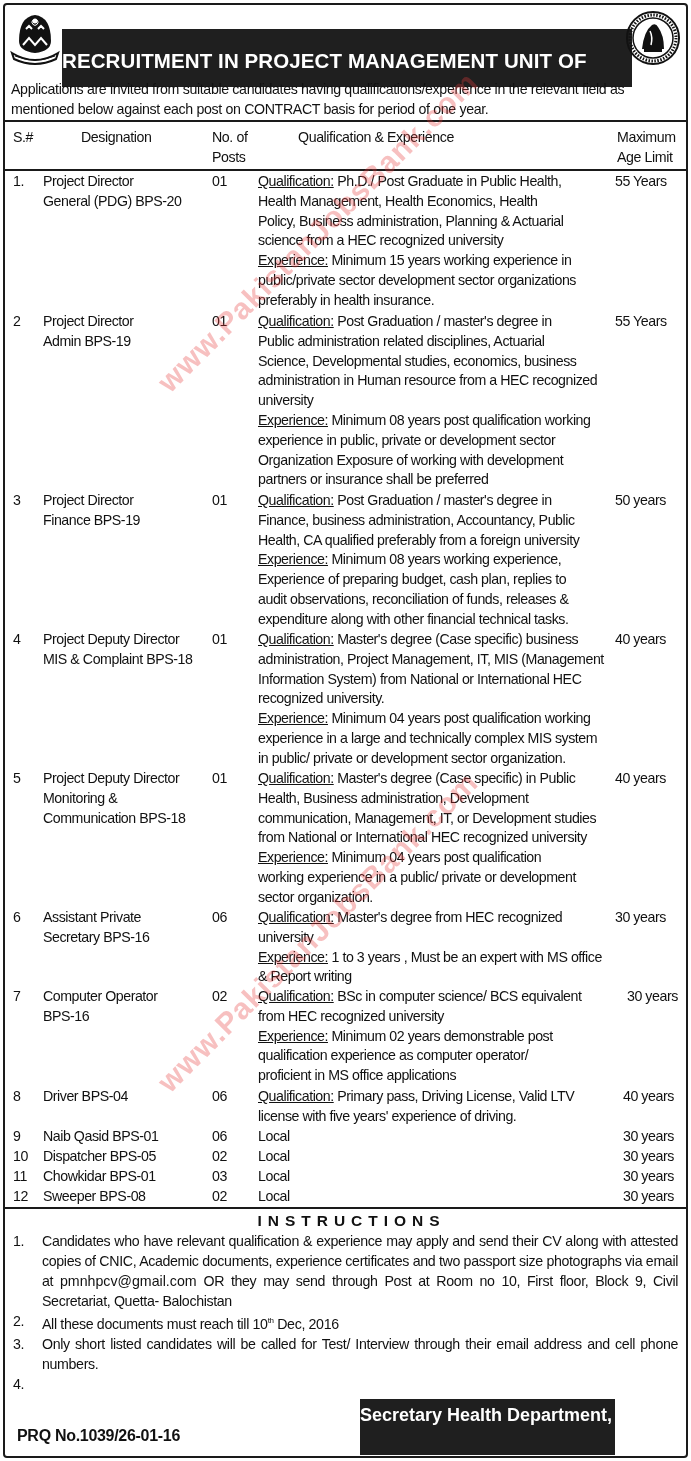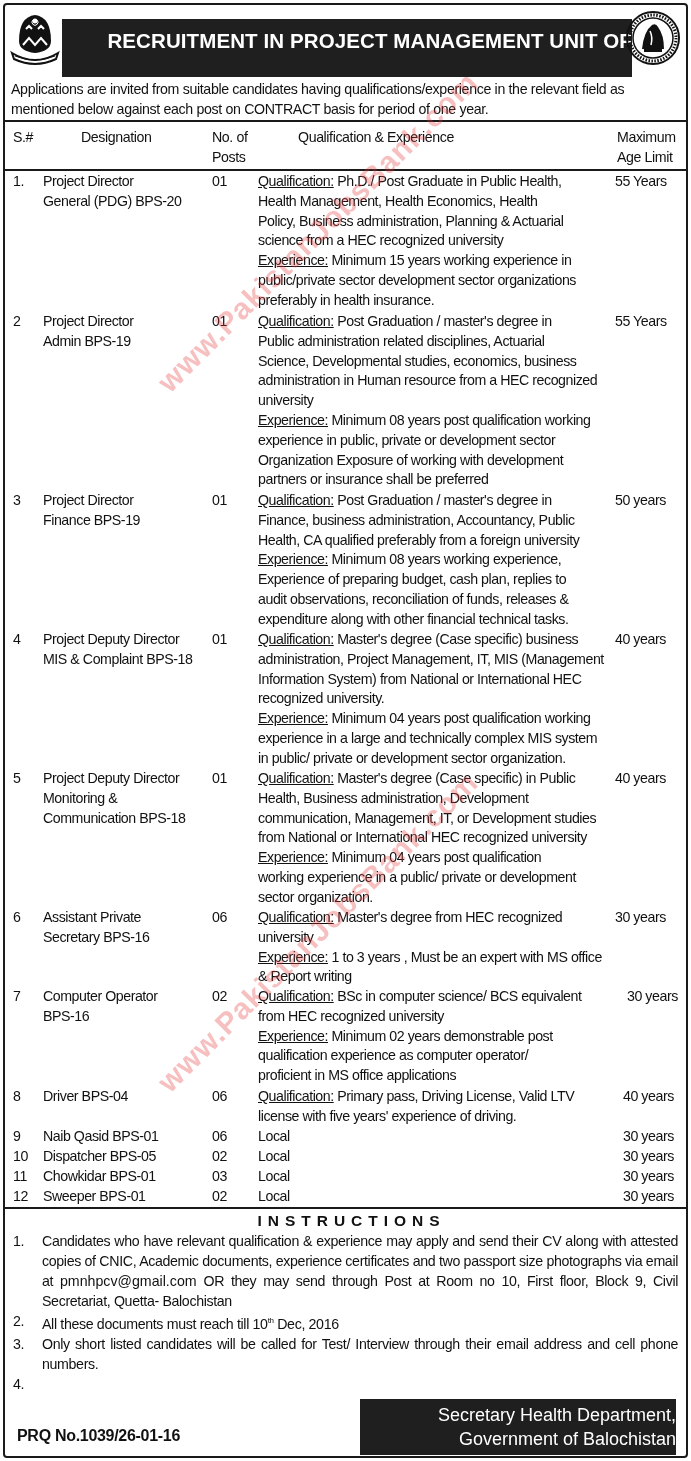--- a/index.html
+++ b/index.html
@@ -13,25 +13,25 @@
     position: absolute; left: 3px; top: 3px; width: 685px; height: 1455px;
     border: 2px solid #1a1a1a; border-radius: 4px;
   }
   .header { position: absolute; left: 0; top: 0; width: 100%; height: 70px; }
   .logo {
     position: absolute; top: 6px; width: 52px; height: 56px;
   }
   .logo-left { left: 4px; }
   .logo-right { right: 4px; top: 4px; width: 58px; height: 58px; }
   .title-banner {
-    position: absolute; left: 57px; top: 14px; width: 570px; height: 58px;
+    position: absolute; left: 57px; top: 24px; width: 570px; height: 58px;
     background: #1f1f1f; color: #ffffff;
-    text-align: right; font-weight: bold;
+    text-align: left; font-weight: bold;
     font-size: 20.5px; line-height: 28px; letter-spacing: 0.1px;
-    padding-top: 8px;
+    padding-top: 18px;
   }
   .intro {
     position: absolute; left: 6px; top: 75px; width: 675px;
     font-size: 14.2px; line-height: 19.5px; letter-spacing: -0.35px;
     font-weight: 500;
   }
   .hr { position: absolute; left: 0; width: 100%; border-top: 2px solid #1a1a1a; }
   .thead { position: absolute; left: 0; top: 118px; width: 100%; height: 46px;
            font-size: 14.2px; line-height: 20px; letter-spacing: -0.4px; }
   .col { position: absolute; }
@@ -56,23 +56,23 @@
     margin-bottom: 0px; padding-left: 12px; line-height: 20px; margin-top: 2px;
   }
   .instr-item { position: relative; padding-left: 37px; padding-right: 8px; text-align: justify; }
   .instr-num { position: absolute; left: 8px; top: 0; }
   .email { font-weight: normal; letter-spacing: 0; }
   .prq {
     position: absolute; left: 12px; top: 1422px;
     font-size: 16px; font-weight: bold; letter-spacing: -0.3px;
   }
   .signature {
-    position: absolute; left: 355px; top: 1394px; width: 316px; height: 56px;
-    background: #1f1f1f; color: #fff; text-align: right;
-    font-weight: normal; font-size: 18px; line-height: 24px; padding-top: 4px;
+    position: absolute; left: 355px; top: 1394px; width: 255px; height: 56px;
+    background: #1f1f1f; color: #fff; text-align: left;
+    font-weight: bold; font-size: 18px; line-height: 24px; padding-top: 4px;
   }
   .watermark {
     position: absolute; color: rgba(230, 60, 60, 0.32);
     font-weight: bold; font-size: 30px; white-space: nowrap;
     transform-origin: left bottom; pointer-events: none;
     letter-spacing: 1px;
   }
 </style>
 </head>
 <body>
@@ -274,21 +274,21 @@
     </div>
     <div class="row" style="top:995px">
       <div class="col c-sn">11</div>
       <div class="col c-des">Chowkidar BPS-01</div>
       <div class="col c-posts">03</div>
       <div class="col c-qual">Local</div>
       <div class="col c-age" style="left:618px">30 years</div>
     </div>
     <div class="row" style="top:1015px">
       <div class="col c-sn">12</div>
-      <div class="col c-des">Sweeper BPS-01</div>
+      <div class="col c-des">Sweeper BPS-08</div>
       <div class="col c-posts">02</div>
       <div class="col c-qual">Local</div>
       <div class="col c-age" style="left:618px">30 years</div>
     </div>
   </div>
 
   <div class="hr" style="top:1202px"></div>
 
   <div class="instructions">
     <div class="instr-title">INSTRUCTIONS</div>
@@ -309,18 +309,17 @@
     </div>
 
     <div class="instr-item">
       <span class="instr-num">4.</span>
     </div>
   </div>
 
   <div class="prq">PRQ No.1039/26-01-16</div>
   <div class="signature">
     <div>Secretary Health Department,</div>
-    <div>Government of Balochistan</div>
   </div>
 
   <div class="watermark" style="left:170px; top:360px; transform: rotate(-45deg);">www.PakistanJobsBank.com</div>
   <div class="watermark" style="left:170px; top:1060px; transform: rotate(-45deg);">www.PakistanJobsBank.com</div>
 </div>
 
 </body></html>

